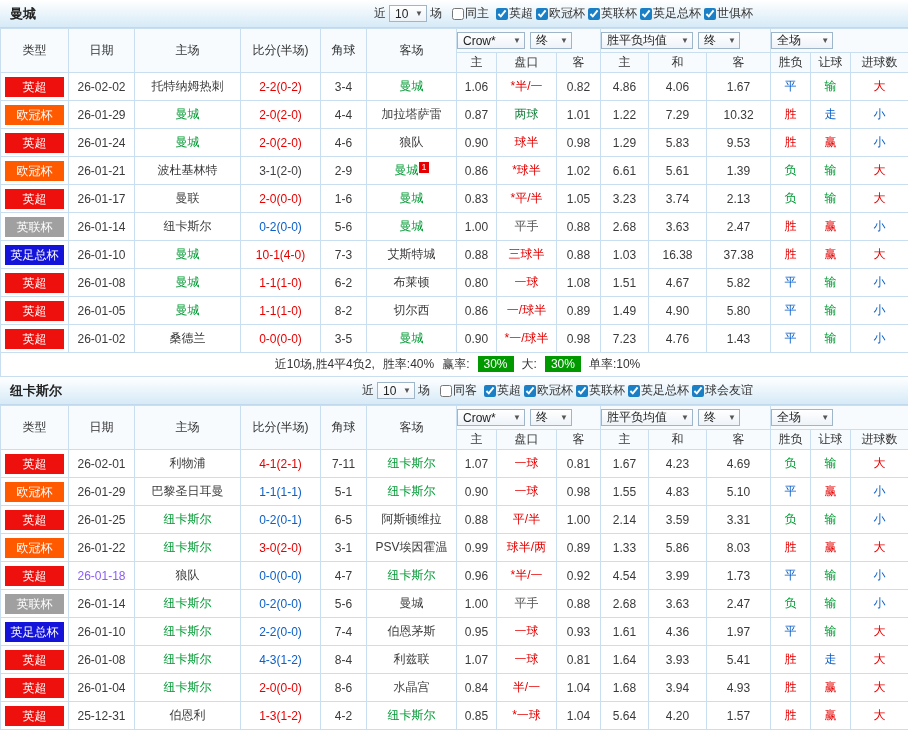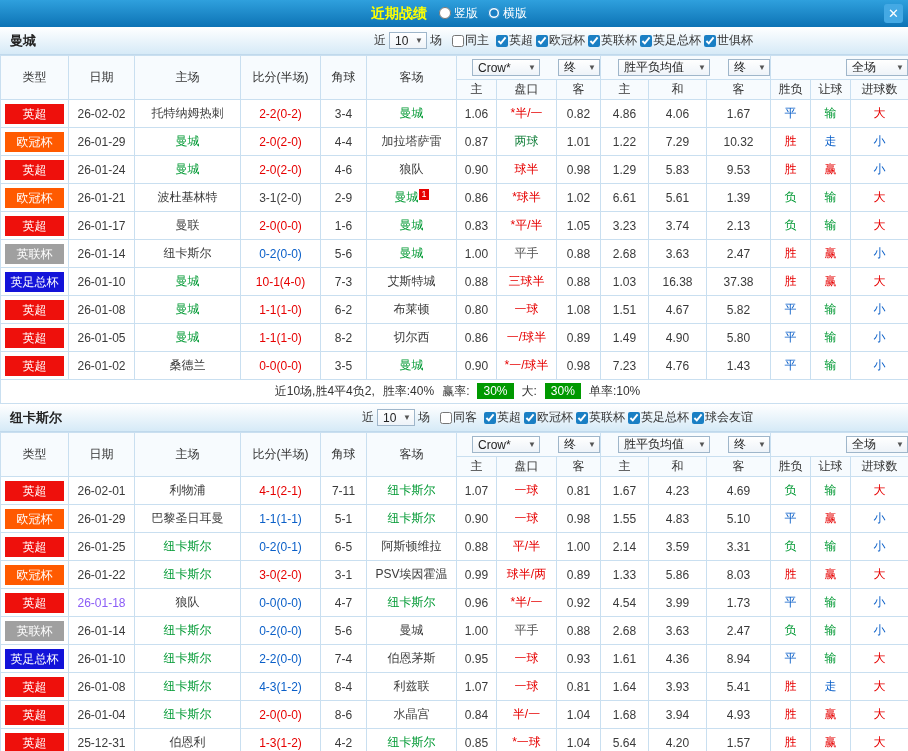--- a/index.html
+++ b/index.html
@@ -21,42 +21,31 @@
   .sel{display:inline-flex;align-items:center;justify-content:space-between;border:1px solid #9fb6ca;
     background:linear-gradient(#ffffff,#eef3f8);height:17px;padding:0 3px 0 5px;gap:4px;cursor:pointer;color:#222;box-sizing:border-box;}
   .sel .arr{font-size:8px;color:#555;}
   
   table{border-collapse:collapse;table-layout:fixed;width:908px;border:1px solid #a9cce4;}
   td{border:1px solid #c9dff0;text-align:center;padding:0;overflow:hidden;white-space:nowrap;}
   thead td{background:#f7fbfe;color:#333;}
   .hdrA td{height:23px;}
   .hdrB td{height:19px;}
   tbody td{height:27px;background:#fff;}
-  .selwrap{display:flex;align-items:center;justify-content:flex-end;gap:18px;}
+  .selwrap{display:flex;align-items:center;justify-content:flex-start;gap:5px;}
   .badge{display:block;margin:3px 4px;height:20px;line-height:20px;color:#fff;font-size:12px;}
   .rc{display:inline-block;background:#e60000;color:#fff;font-size:9px;line-height:11px;padding:0 2px;vertical-align:top;margin-left:1px;}
   .sumline{height:23px;color:#333;padding-left:6px;}
   .sumline span{margin:0 4px;}
   .pct{color:#fff;padding:1px 6px;margin:0 2px;}
 </style>
 </head>
 <body>
 
 <div class="popup">
-  <div class="topbar">
-    <span class="title">近期战绩</span>
-    <span id="layout-options"><label class="opt">
-          <input type="radio" name="layout" style="">
-          <span>竖版</span>
-        </label><label class="opt">
-          <input type="radio" name="layout" checked="" style="">
-          <span>横版</span>
-        </label></span>
-    <span class="close-btn">✕</span>
-  </div>
   <div id="sections">
       <div class="section">
         <div class="secbar">
           <span class="team-name">曼城</span>
           <div class="filters">
             <span>近</span>
             <span class="sel" style="width:38px">
               <span>10</span>
               <span class="arr">▼</span>
             </span>
@@ -584,21 +573,21 @@
               <td style="color:#3a3a3a">26-01-10</td>
               <td><span style="color:#009933">纽卡斯尔</span></td>
               <td style="color:#0a5fc8">2-2(0-0)</td>
               <td style="color:#3a3a3a">7-4</td>
               <td><span style="color:#3a3a3a">伯恩茅斯</span></td>
               <td style="color:#3a3a3a">0.95</td>
               <td style="color:#e60000">一球</td>
               <td style="color:#3a3a3a">0.93</td>
               <td style="color:#3a3a3a">1.61</td>
               <td style="color:#3a3a3a">4.36</td>
-              <td style="color:#3a3a3a">8.94</td>
+              <td style="color:#3a3a3a">1.97</td>
               <td style="color:#0a5fc8">平</td>
               <td style="color:#009933">输</td>
               <td style="color:#e60000">大</td>
             </tr>
             <tr>
               <td>
                 <span class="badge" style="background:#ee100c">英超</span>
               </td>
               <td style="color:#3a3a3a">26-01-08</td>
               <td><span style="color:#009933">纽卡斯尔</span></td>

